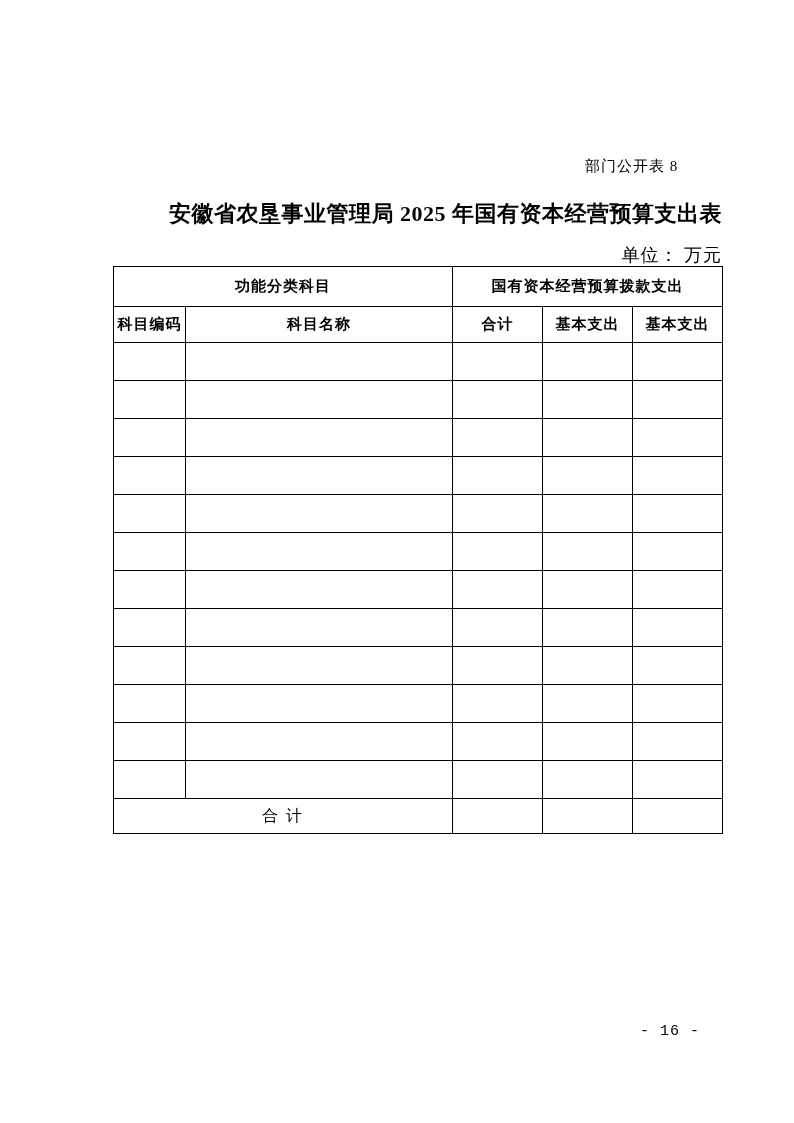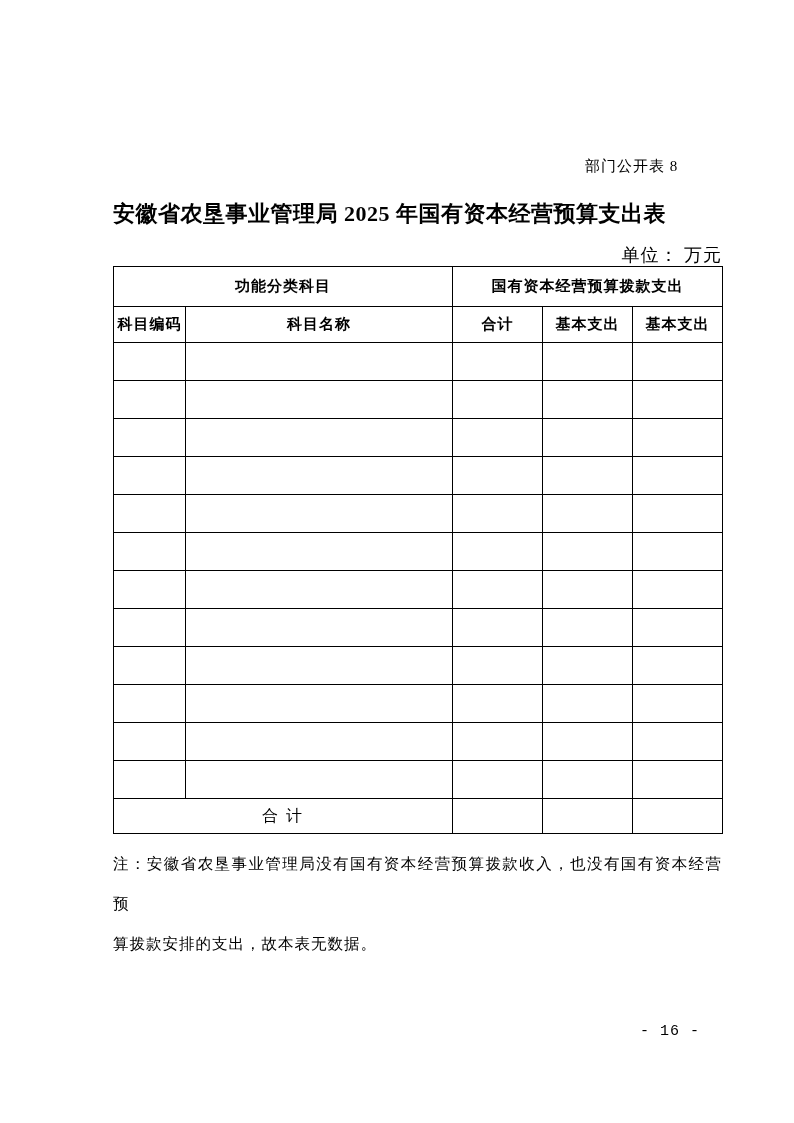--- a/index.html
+++ b/index.html
@@ -19,21 +19,21 @@
     left: 585px;
     font-size: 15px;
     letter-spacing: 1px;
     white-space: nowrap;
   }
   .title {
     position: absolute;
     top: 199px;
     left: 113px;
     width: 609px;
-    text-align: left;
+    text-align: right;
     font-size: 22px;
     font-weight: bold;
     letter-spacing: 0.5px;
     white-space: nowrap;
   }
   .unit {
     position: absolute;
     top: 243px;
     left: 113px;
     width: 609px;
@@ -215,20 +215,16 @@
     <tfoot>
       <tr class="total-row">
         <td colspan="2" class="total-label">合 计</td>
         <td></td>
         <td></td>
         <td></td>
       </tr>
     </tfoot>
   </table>
 
-  <div class="note">
-    <div class="line1">注：安徽省农垦事业管理局没有国有资本经营预算拨款收入，也没有国有资本经营预</div>
-    <div class="line2">算拨款安排的支出，故本表无数据。</div>
-  </div>
 
   <div class="page-number">- 16 -</div>
 
 </div>
 
 </body></html>

